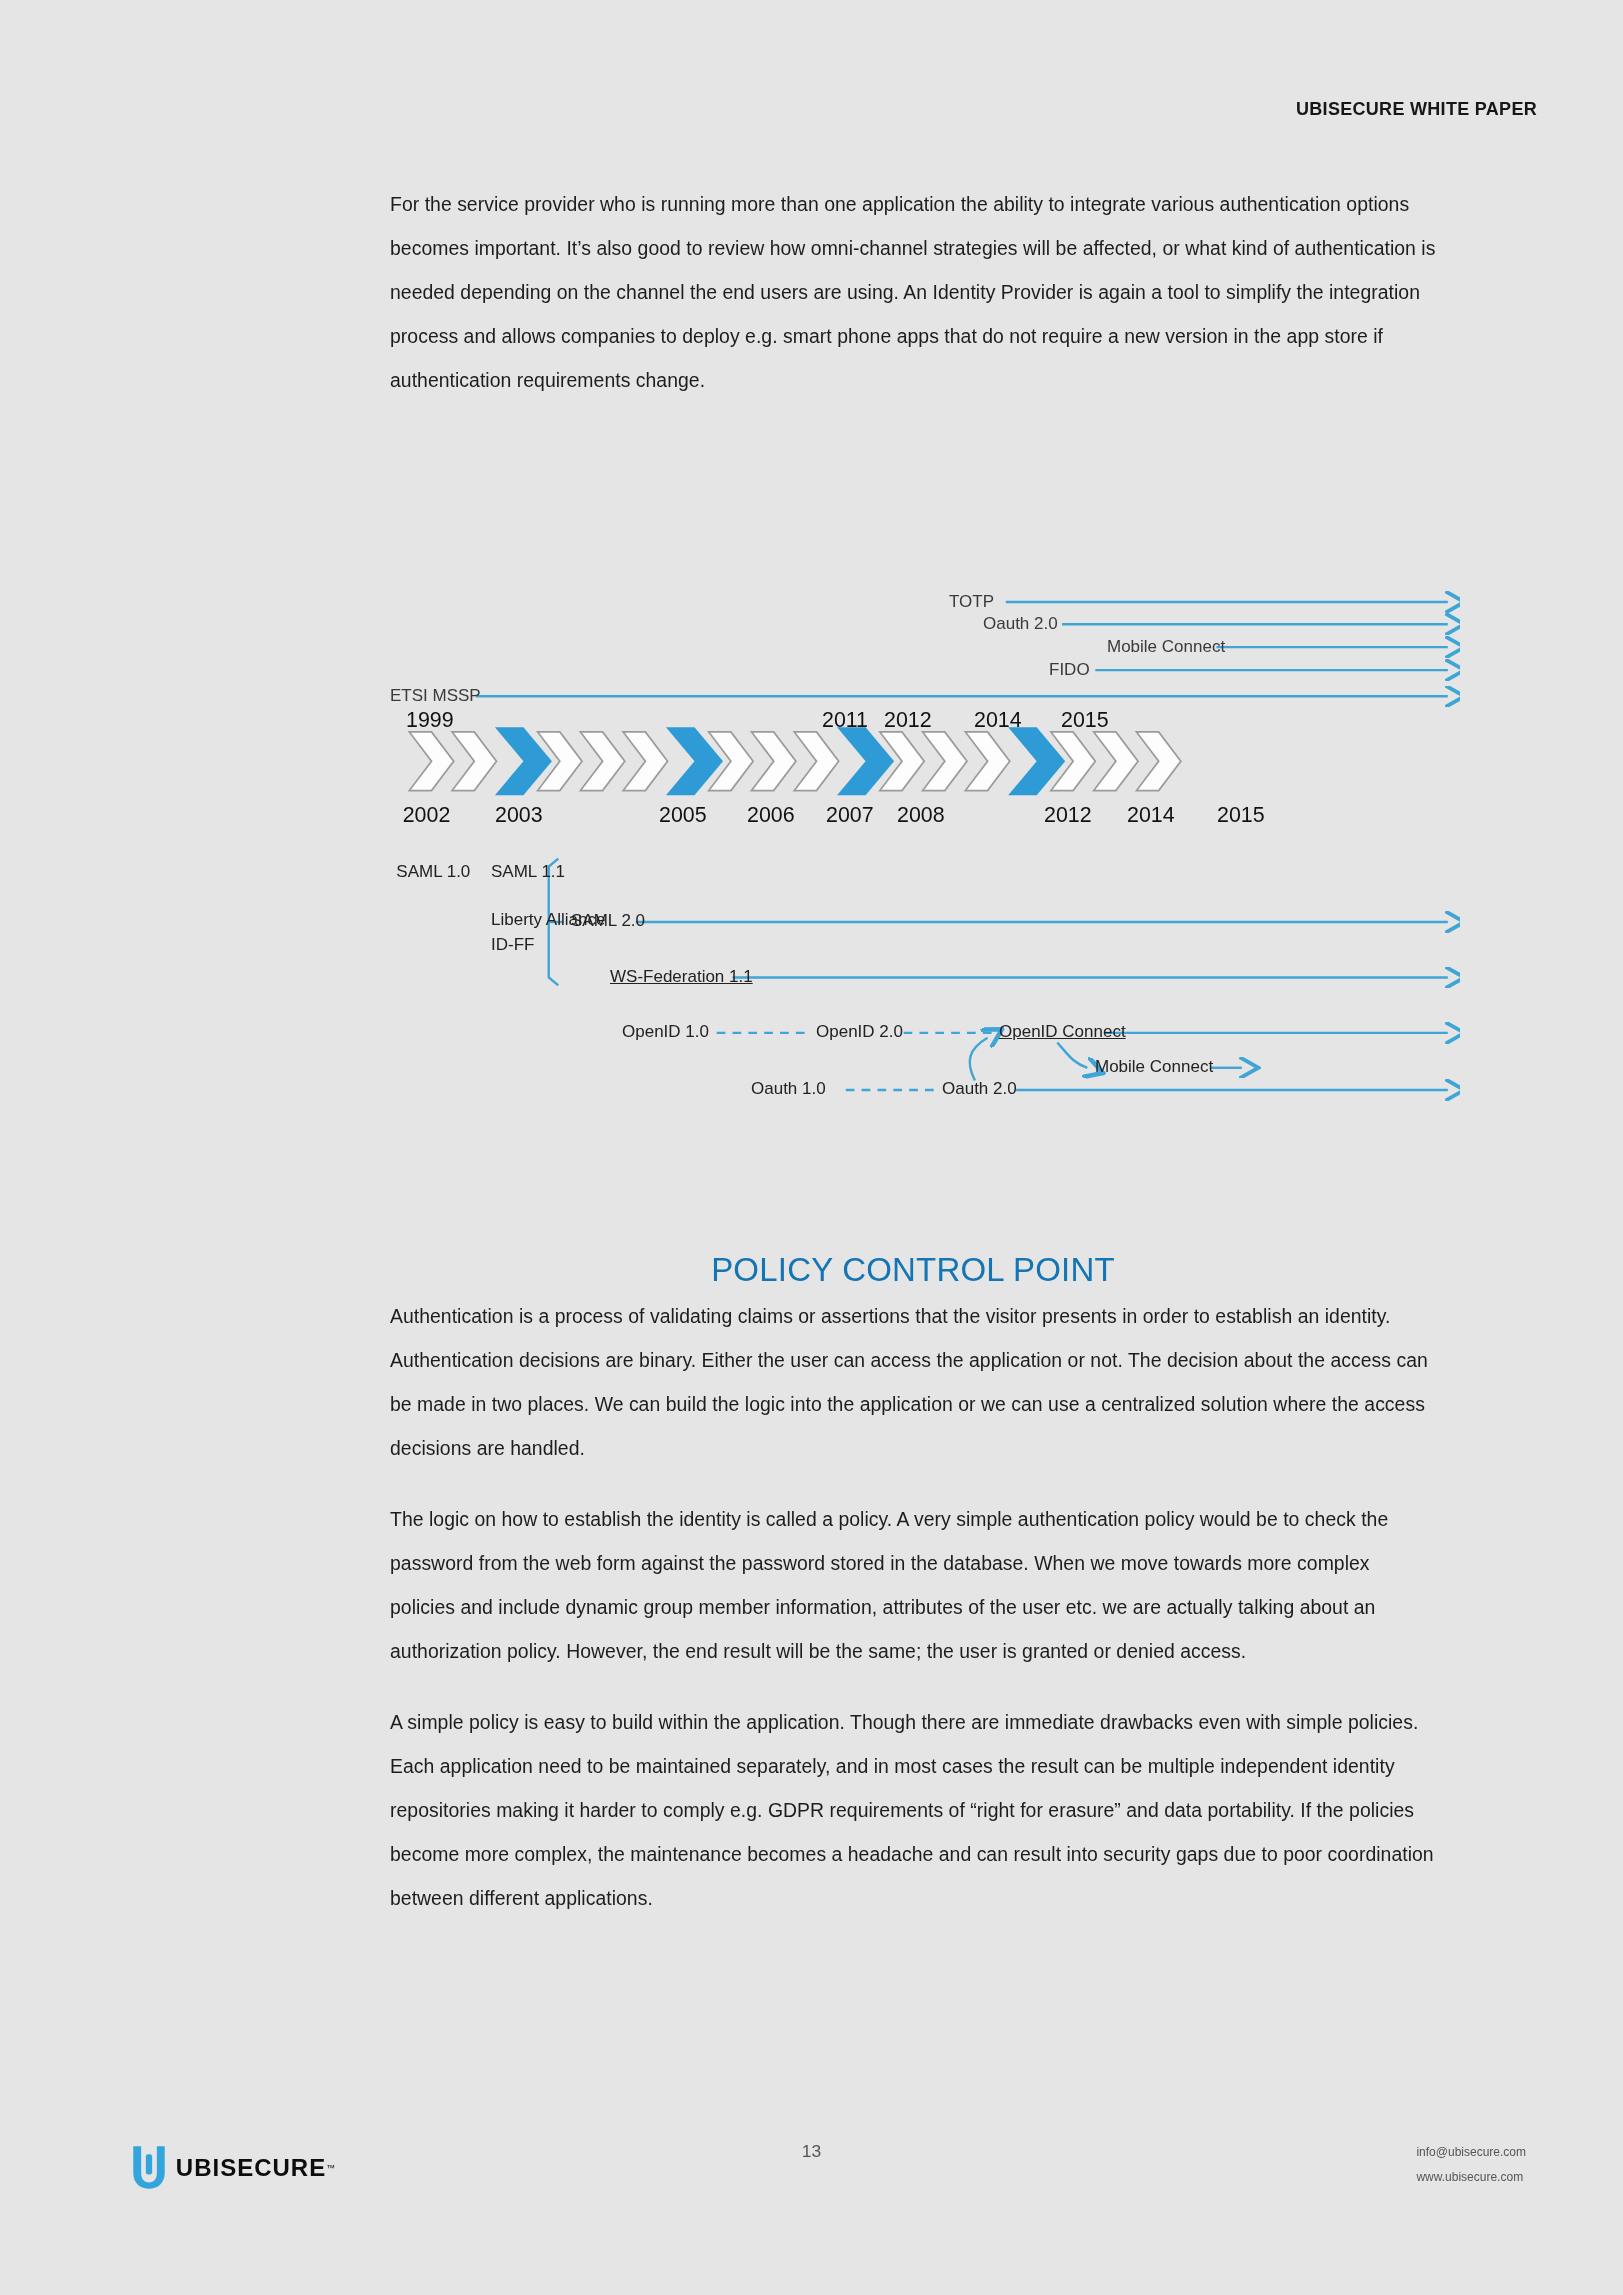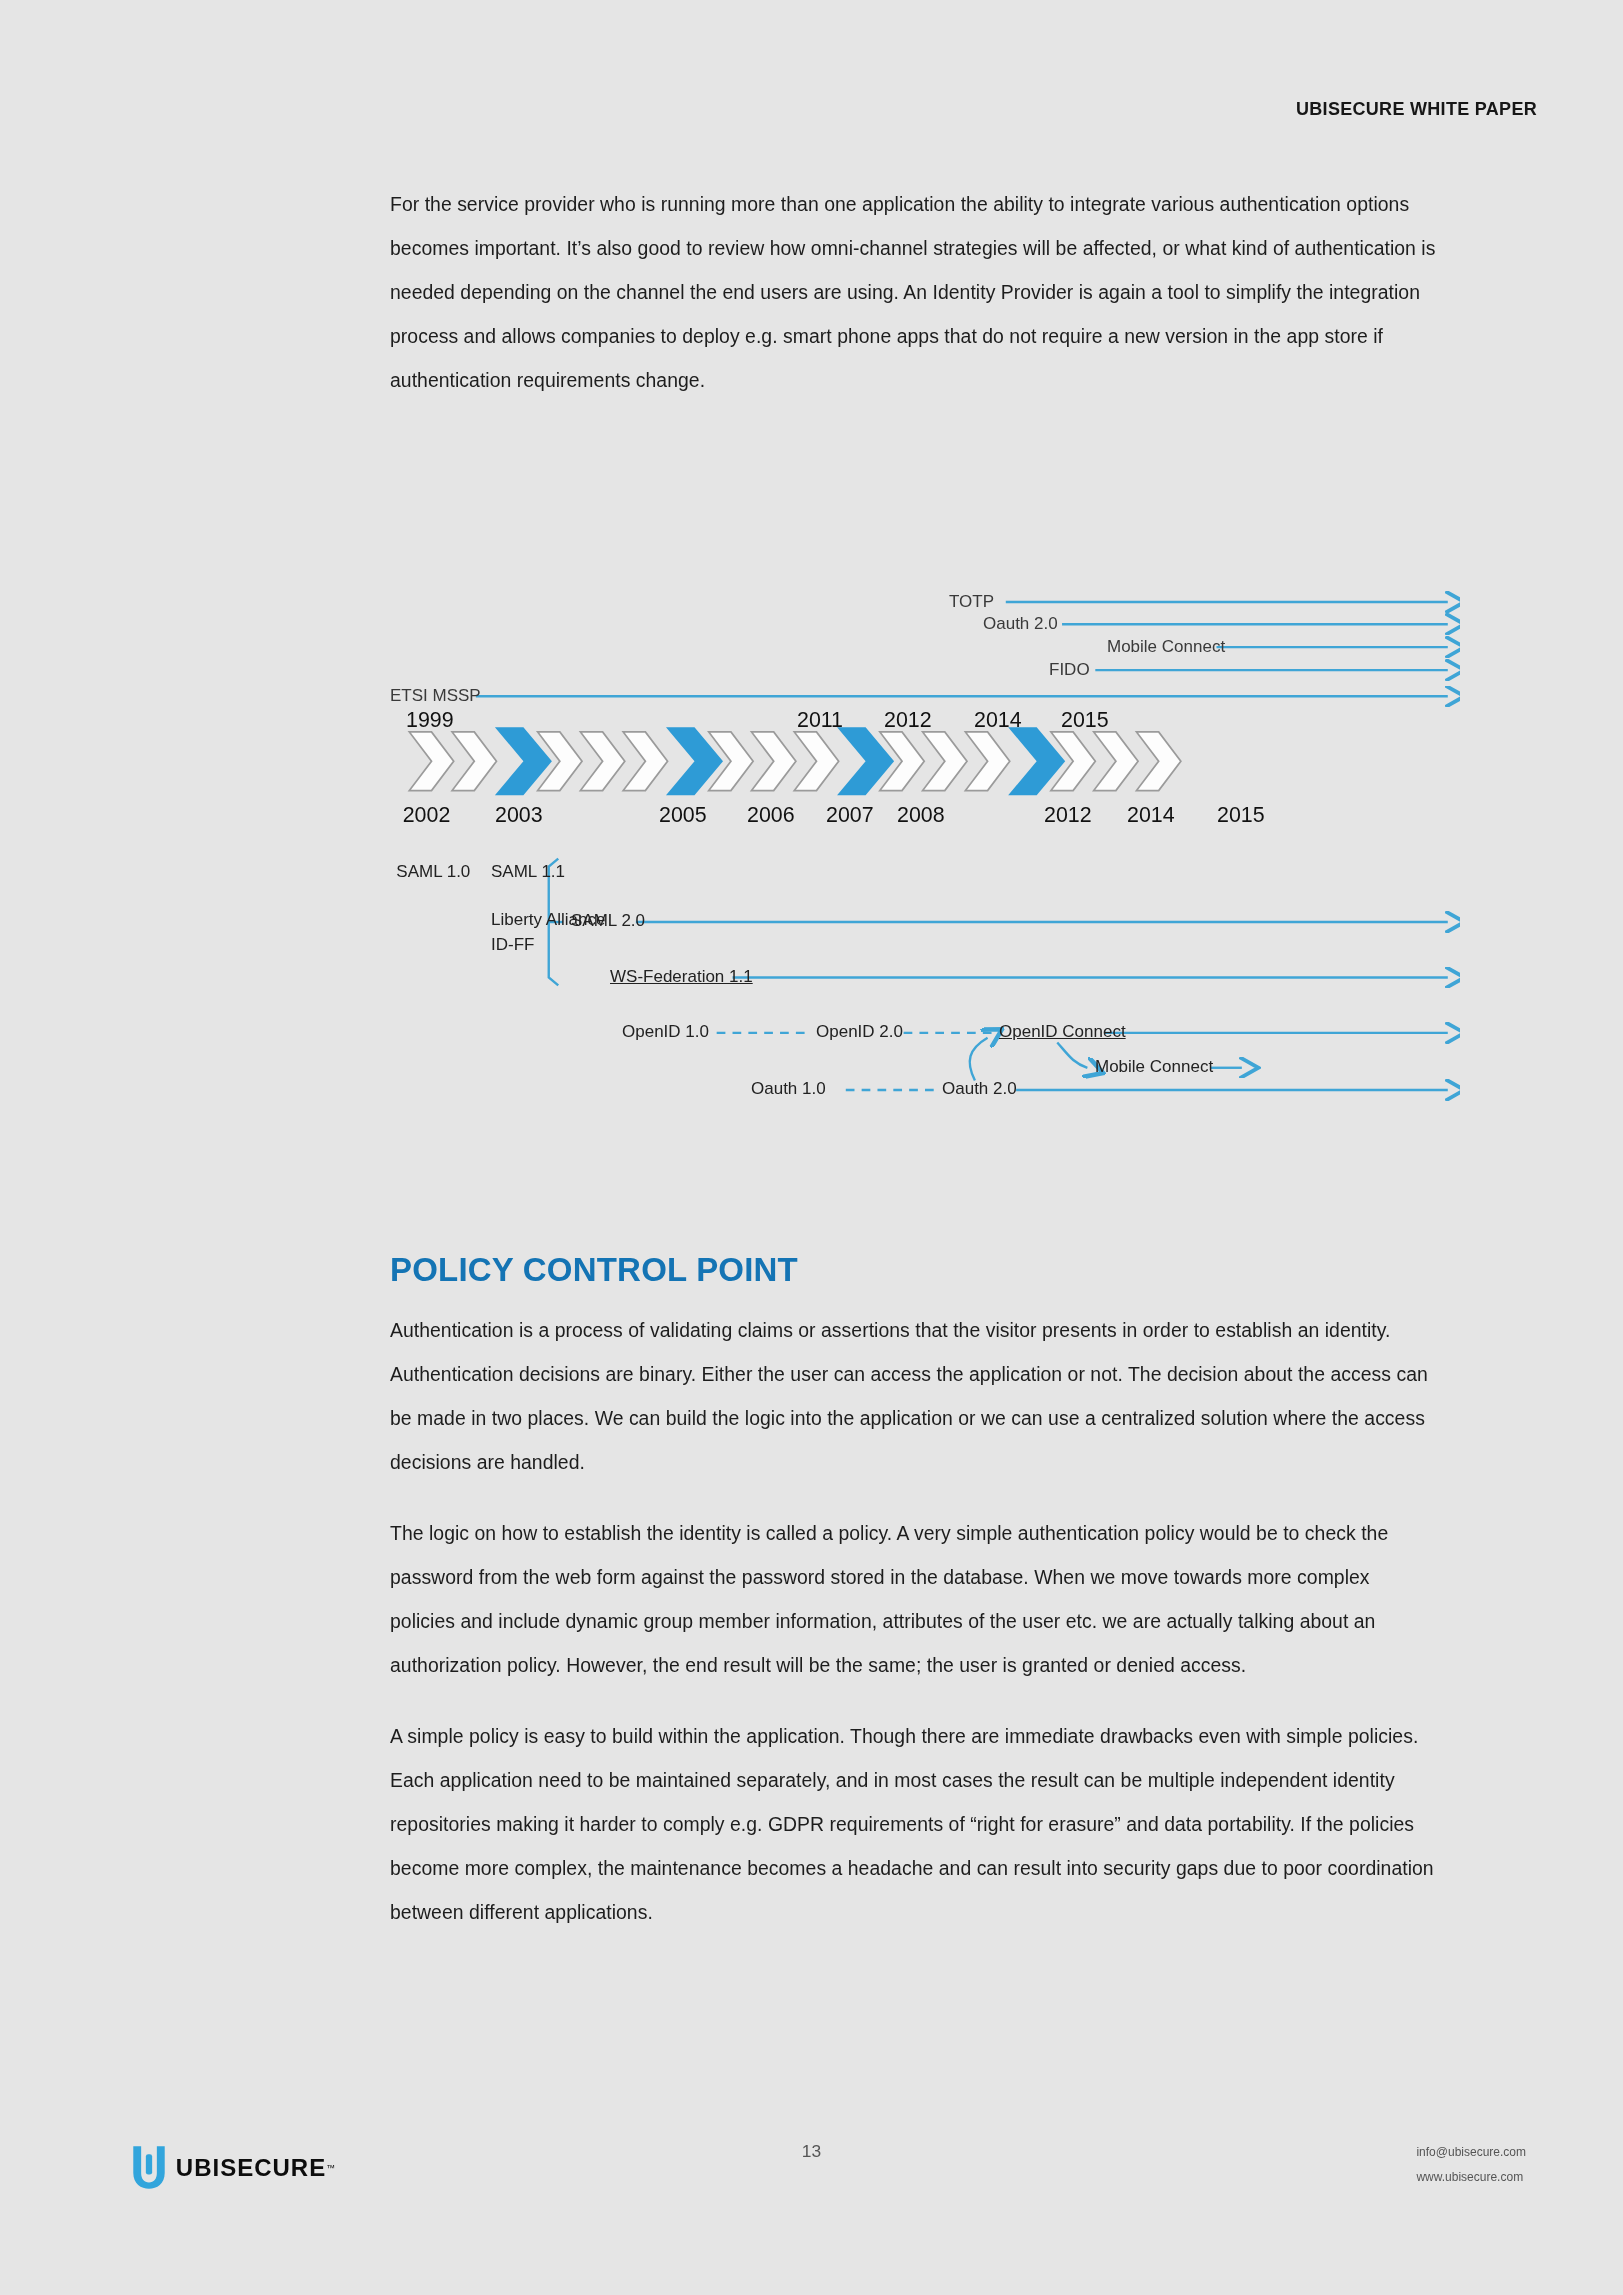--- a/index.html
+++ b/index.html
@@ -38,26 +38,27 @@
   p.para {
     margin: 0 0 27px 0;
     font-size: 19.4px;
     line-height: 44px;
     color: #1d1d1d;
     text-align: left;
     letter-spacing: 0.04px;
   }
 
   h2.section-title {
-    margin: 0 0 18px 0;
+    margin: 0 0 4px 0;
     font-size: 33px;
-    font-weight: bold;
+    font-weight: normal;
     color: #1474b4;
     letter-spacing: 0.2px;
     line-height: 41px;
+    text-align: center;
   }
 
   
   .figure {
     position: absolute;
     left: 390px; top: 583px;
     width: 1070px; height: 602px;
   }
   .fig-label {
     position: absolute;
@@ -195,21 +196,21 @@
       <line x1="1035" y1="612" x2="1075" y2="612" stroke="#3fa5d6" stroke-width="3" marker-end="url(#ah)"></line>
     </svg>
 
     <div class="fig-label" style="left:559px; top:8.7px;">TOTP</div>
     <div class="fig-label" style="left:593px; top:31px;">Oauth 2.0</div>
     <div class="fig-label" style="left:717px; top:54px;">Mobile Connect</div>
     <div class="fig-label" style="left:659px; top:77px;">FIDO</div>
     <div class="fig-label" style="left:0px;   top:103px;">ETSI MSSP</div>
 
     <div class="fig-year-top" style="left:16px;  top:125px;">1999</div>
-    <div class="fig-year-top" style="left:407px; top:125px;text-align:right;">2011</div>
+    <div class="fig-year-top" style="left:432px; top:125px;text-align:right;">2011</div>
     <div class="fig-year-top" style="left:494px; top:125px;">2012</div>
     <div class="fig-year-top" style="left:584px; top:125px;">2014</div>
     <div class="fig-year-top" style="left:671px; top:125px;">2015</div>
 
     <div class="fig-year-bot" style="left:12.7px;  top:220px;">2002</div>
     <div class="fig-year-bot" style="left:105px; top:220px;">2003</div>
     <div class="fig-year-bot" style="left:269px; top:220px;">2005</div>
     <div class="fig-year-bot" style="left:357px; top:220px;">2006</div>
     <div class="fig-year-bot" style="left:436px; top:220px;">2007</div>
     <div class="fig-year-bot" style="left:507px; top:220px;">2008</div>

